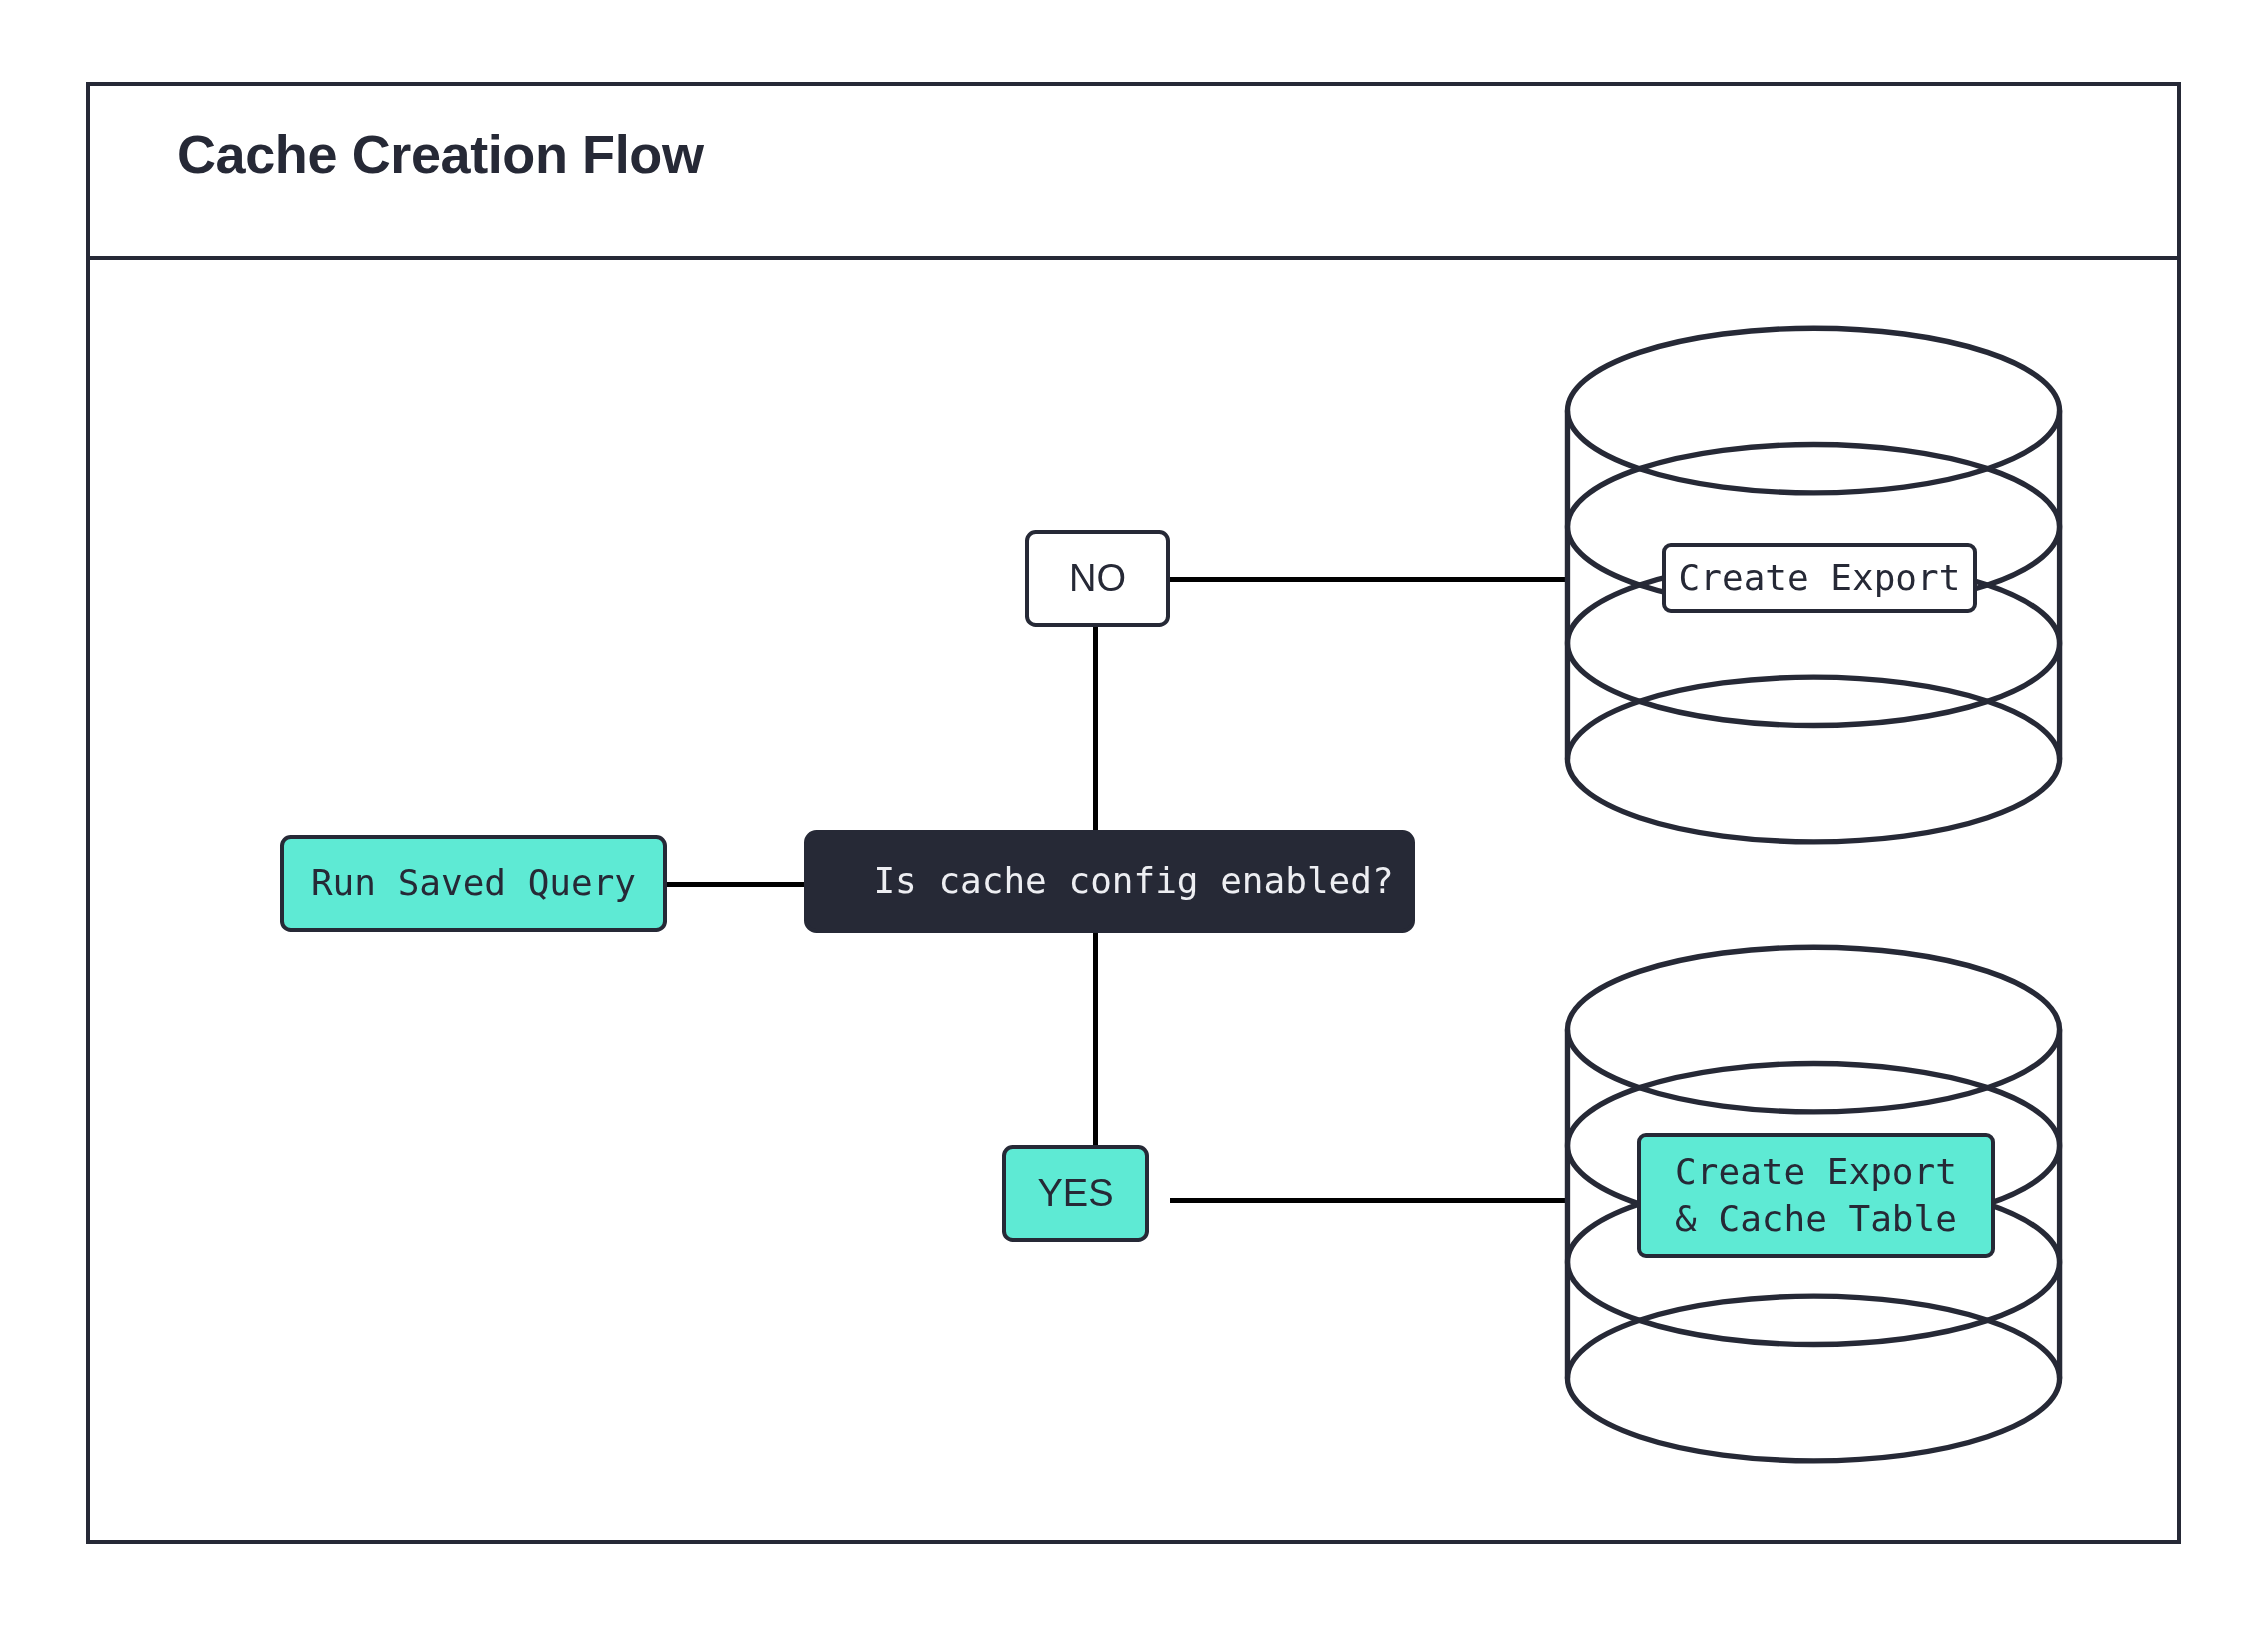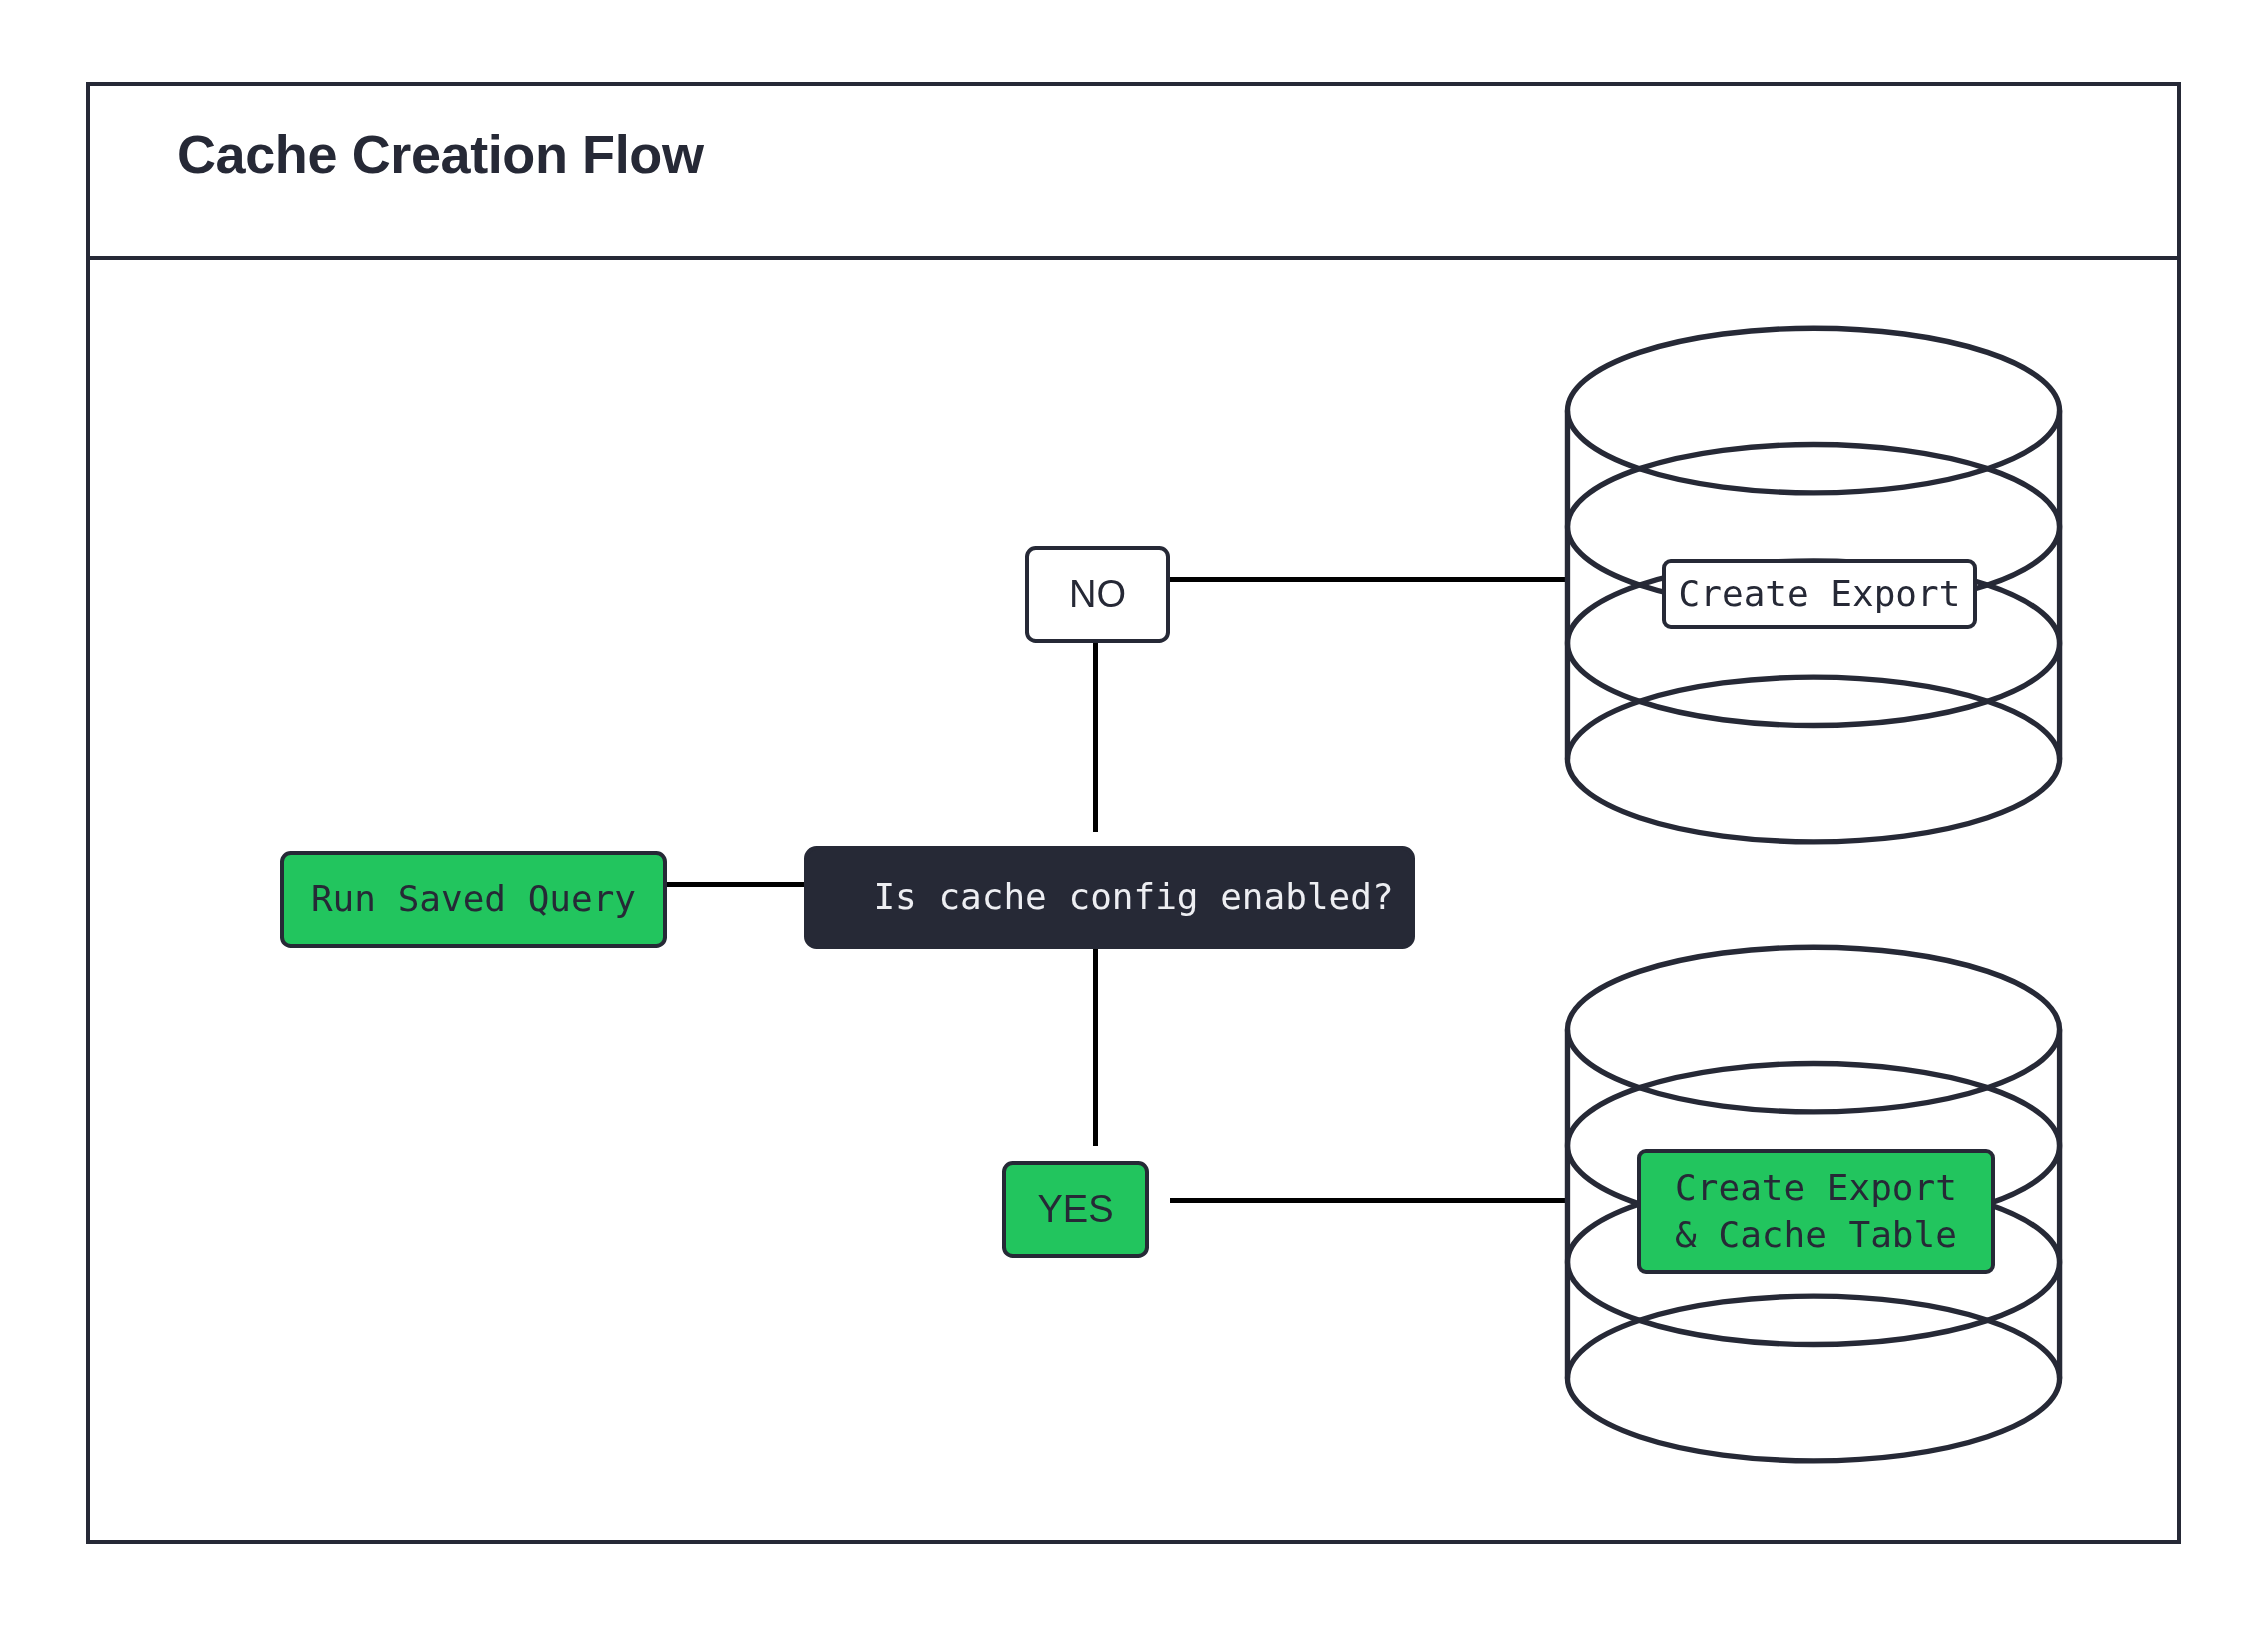--- a/index.html
+++ b/index.html
@@ -65,23 +65,22 @@
     border-radius: 10.7px;
     display: flex;
     align-items: center;
     justify-content: center;
     text-align: right;
     font-family: "DejaVu Sans Mono", "Liberation Mono", monospace;
     font-size: 36px;
     line-height: 1.28;
     color: #262936;
     white-space: pre-line;
-    margin-top: 16px;
   }
-  .node-green { background: #22c55e; }
+  .node-green { background: #5eead4; }
   .node-white { background: #ffffff; }
   .node-dark  {
     background: #262936;
     color: #edeef2;
     border-color: #262936;
     padding-left: 48px;
   }
   .node-label-sans {
     font-family: "Liberation Sans", sans-serif;
     font-size: 38px;

